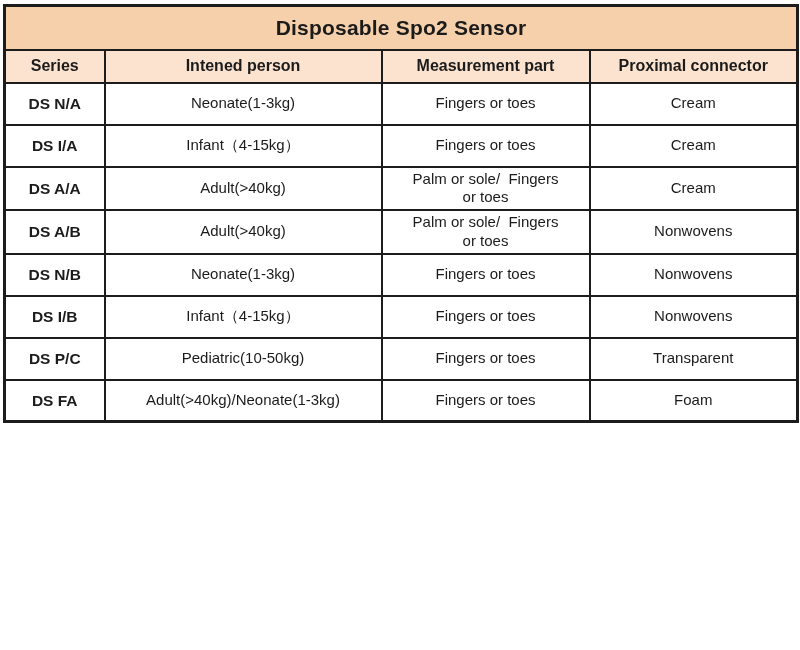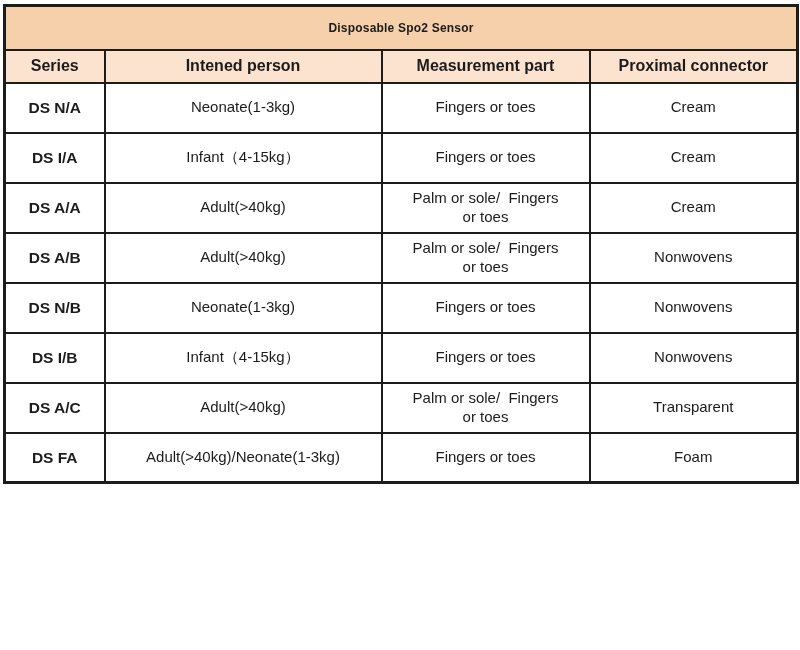--- a/index.html
+++ b/index.html
@@ -36,35 +36,35 @@
   table.sensor-table th,
   table.sensor-table td {
     border: 2px solid var(--border-color);
     text-align: center;
     vertical-align: middle;
     padding: 2px 4px;
     overflow: hidden;
   }
   .title-cell {
     background: var(--title-bg);
-    font-size: 12px;
+    font-size: 21px;
     font-weight: bold;
     height: 44px;
     letter-spacing: 0.2px;
   }
   .col-header {
     background: var(--header-bg);
     font-size: 16px;
     font-weight: bold;
     height: 33px;
   }
   tbody td {
     background: #ffffff;
     font-size: 15px;
-    height: 50px;
+    height: 42px;
     white-space: pre-line;
     line-height: 1.25;
   }
   tbody td.series-cell {
     font-weight: bold;
     font-size: 15.5px;
     white-space: nowrap;
   }
 </style>
 </head>
@@ -122,24 +122,23 @@
     <td>Fingers or toes</td>
     <td>Nonwovens</td>
   </tr>
         <tr>
     <td class="series-cell">DS I/B</td>
     <td>Infant（4-15kg）</td>
     <td>Fingers or toes</td>
     <td>Nonwovens</td>
   </tr>
         <tr>
-    <td class="series-cell">DS A/C</td>
-    <td>Adult(&gt;40kg)</td>
-    <td>Palm or sole/&nbsp; Fingers
-or toes</td>
+    <td class="series-cell">DS P/C</td>
+    <td>Pediatric(10-50kg)</td>
+    <td>Fingers or toes</td>
     <td>Transparent</td>
   </tr>
         <tr>
     <td class="series-cell">DS FA</td>
     <td>Adult(&gt;40kg)/Neonate(1-3kg)</td>
     <td>Fingers or toes</td>
     <td>Foam</td>
   </tr>
       </tbody>
   </table>

